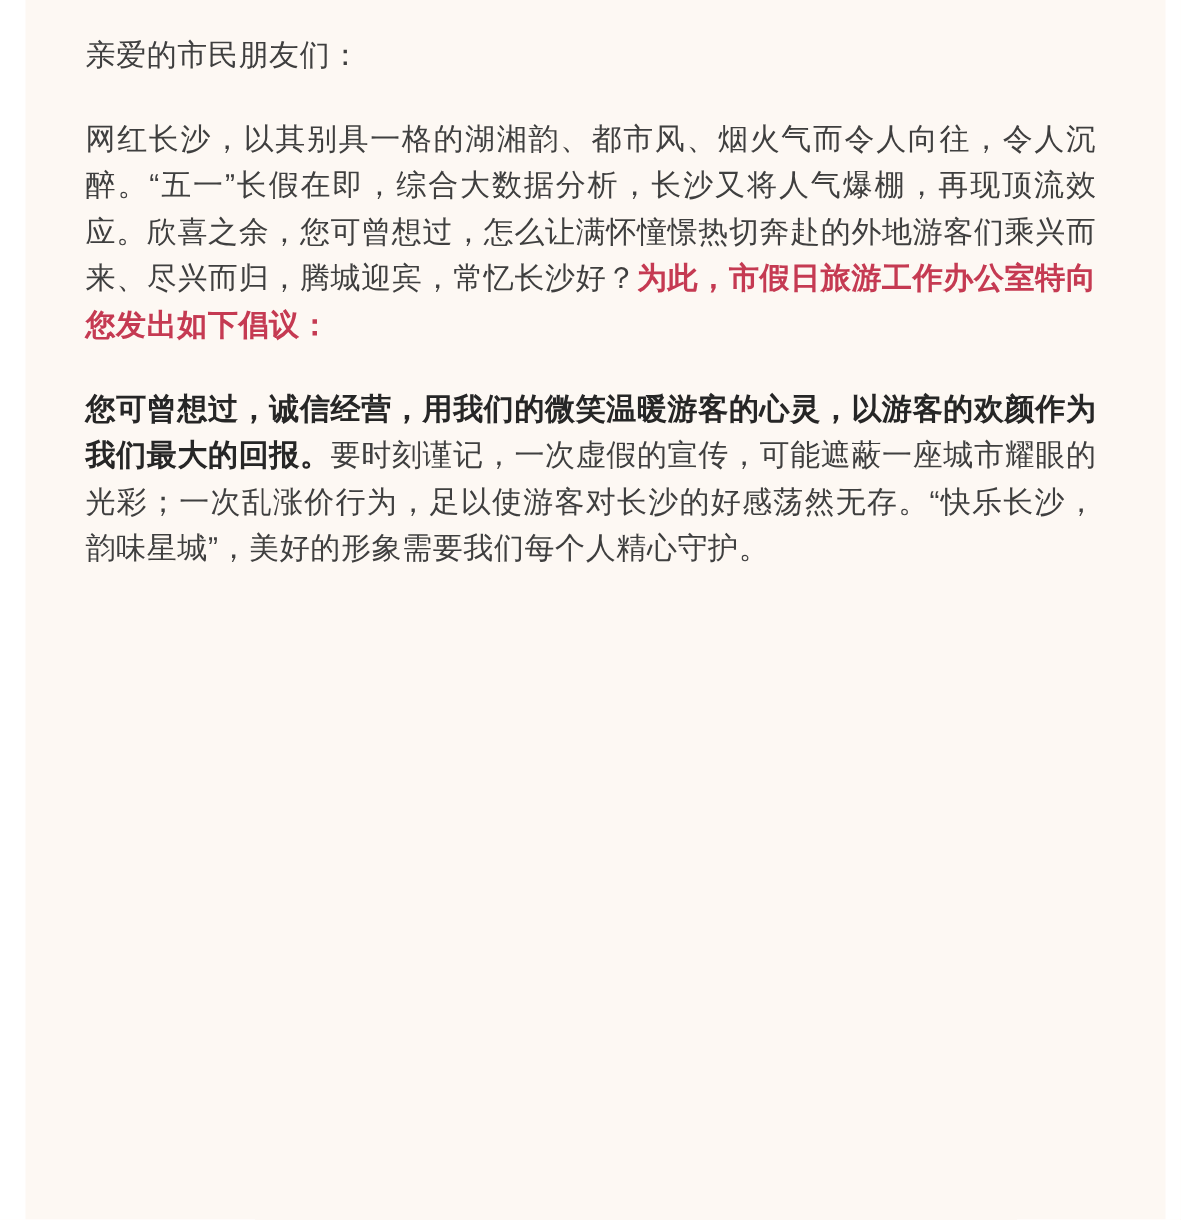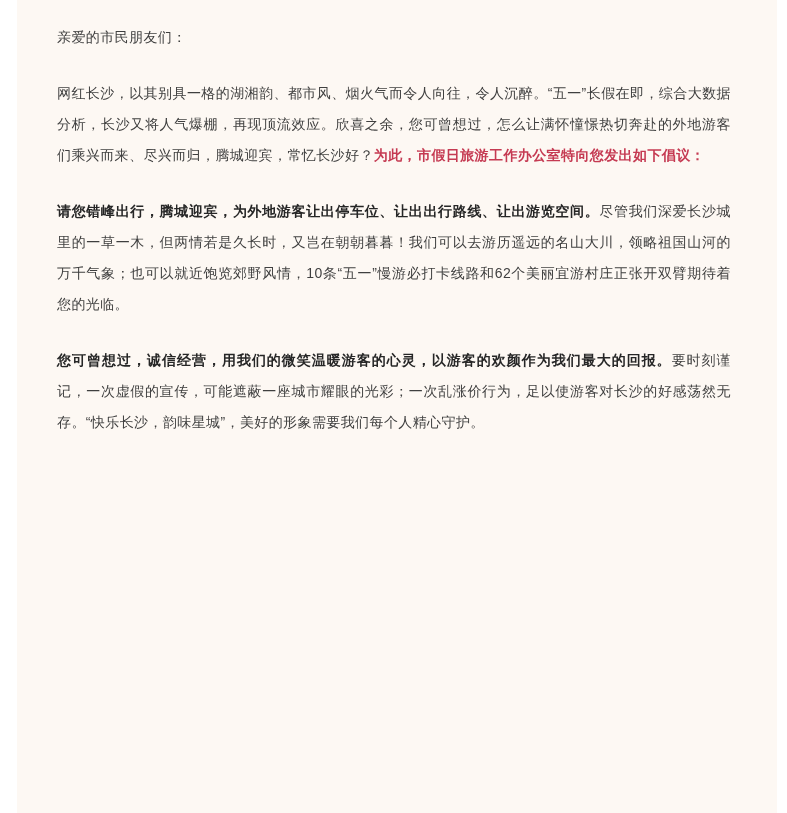--- a/index.html
+++ b/index.html
@@ -21,21 +21,21 @@
     position: absolute;
     left: 17px;
     top: 0;
     width: 760px;
     height: 813px;
     background: #fdf8f3;
     box-sizing: border-box;
     padding: 22px 46px 0 40px;
   }
   .para {
-    font-size: 14px;
+    font-size: 20px;
     line-height: 31px;
     letter-spacing: 0.4px;
     color: #3f3f3f;
     text-align: justify;
     margin: 0 0 25px 0;
   }
   .salutation {
     margin-bottom: 25px;
   }
   .b {
@@ -50,20 +50,19 @@
 </head>
 <body>
 
 <div class="page">
   <div class="article">
 
     <p class="para salutation">亲爱的市民朋友们：</p>
 
     <p class="para"><span>网红长沙，以其别具一格的湖湘韵、都市风、烟火气而令人向往，令人沉醉。“五一”长假在即，综合大数据分析，长沙又将人气爆棚，再现顶流效应。欣喜之余，您可曾想过，怎么让满怀憧憬热切奔赴的外地游客们乘兴而来、尽兴而归，腾城迎宾，常忆长沙好？</span><span class="red">为此，市假日旅游工作办公室特向您发出如下倡议：</span></p>
 
-    <p class="para"><span class="b">请您错峰出行，腾城迎宾，为外地游客让出停车位、让出出行路线、让出游览空间。</span><span>尽管我们深爱长沙城里的一草一木，但两情若是久长时，又岂在朝朝暮暮！我们可以去游历遥远的名山大川，领略祖国山河的万千气象；也可以就近饱览郊野风情，10条“五一”慢游必打卡线路和62个美丽宜游村庄正张开双臂期待着您的光临。</span></p>
 
     <p class="para"><span class="b">您可曾想过，诚信经营，用我们的微笑温暖游客的心灵，以游客的欢颜作为我们最大的回报。</span><span>要时刻谨记，一次虚假的宣传，可能遮蔽一座城市耀眼的光彩；一次乱涨价行为，足以使游客对长沙的好感荡然无存。“快乐长沙，韵味星城”，美好的形象需要我们每个人精心守护。</span></p>
 
 
 
   </div>
 </div>
 
 </body></html>

